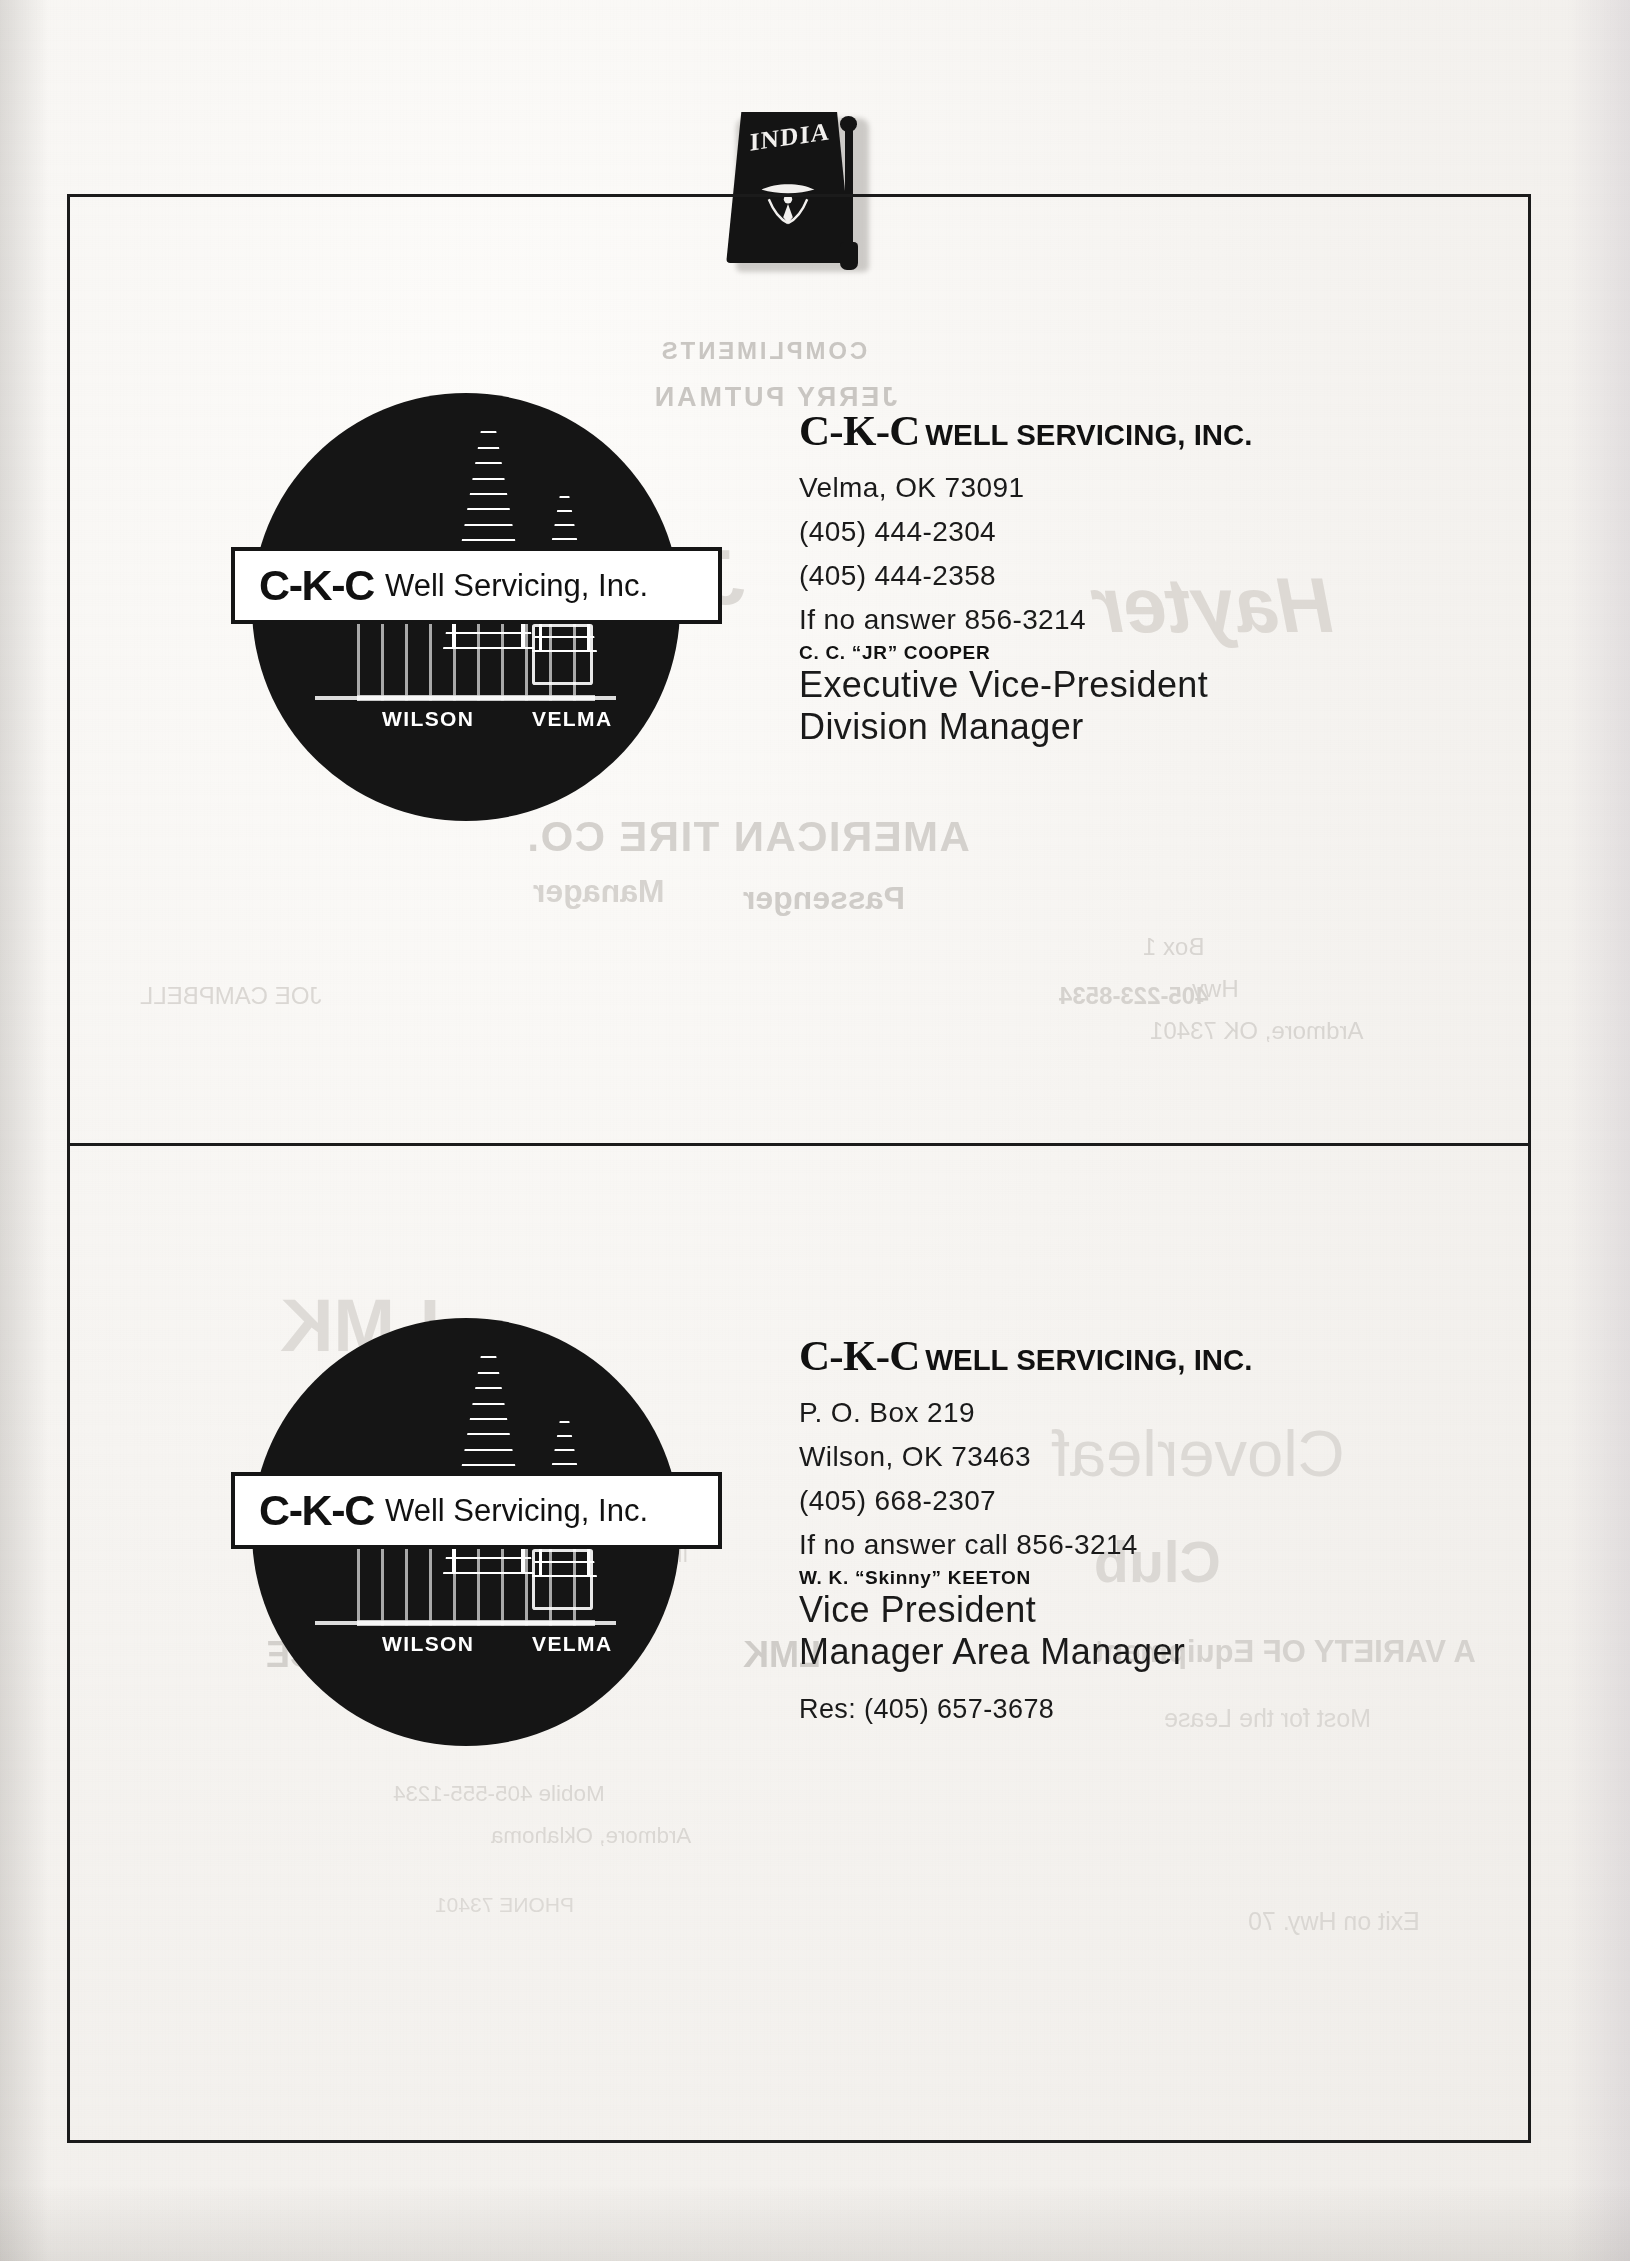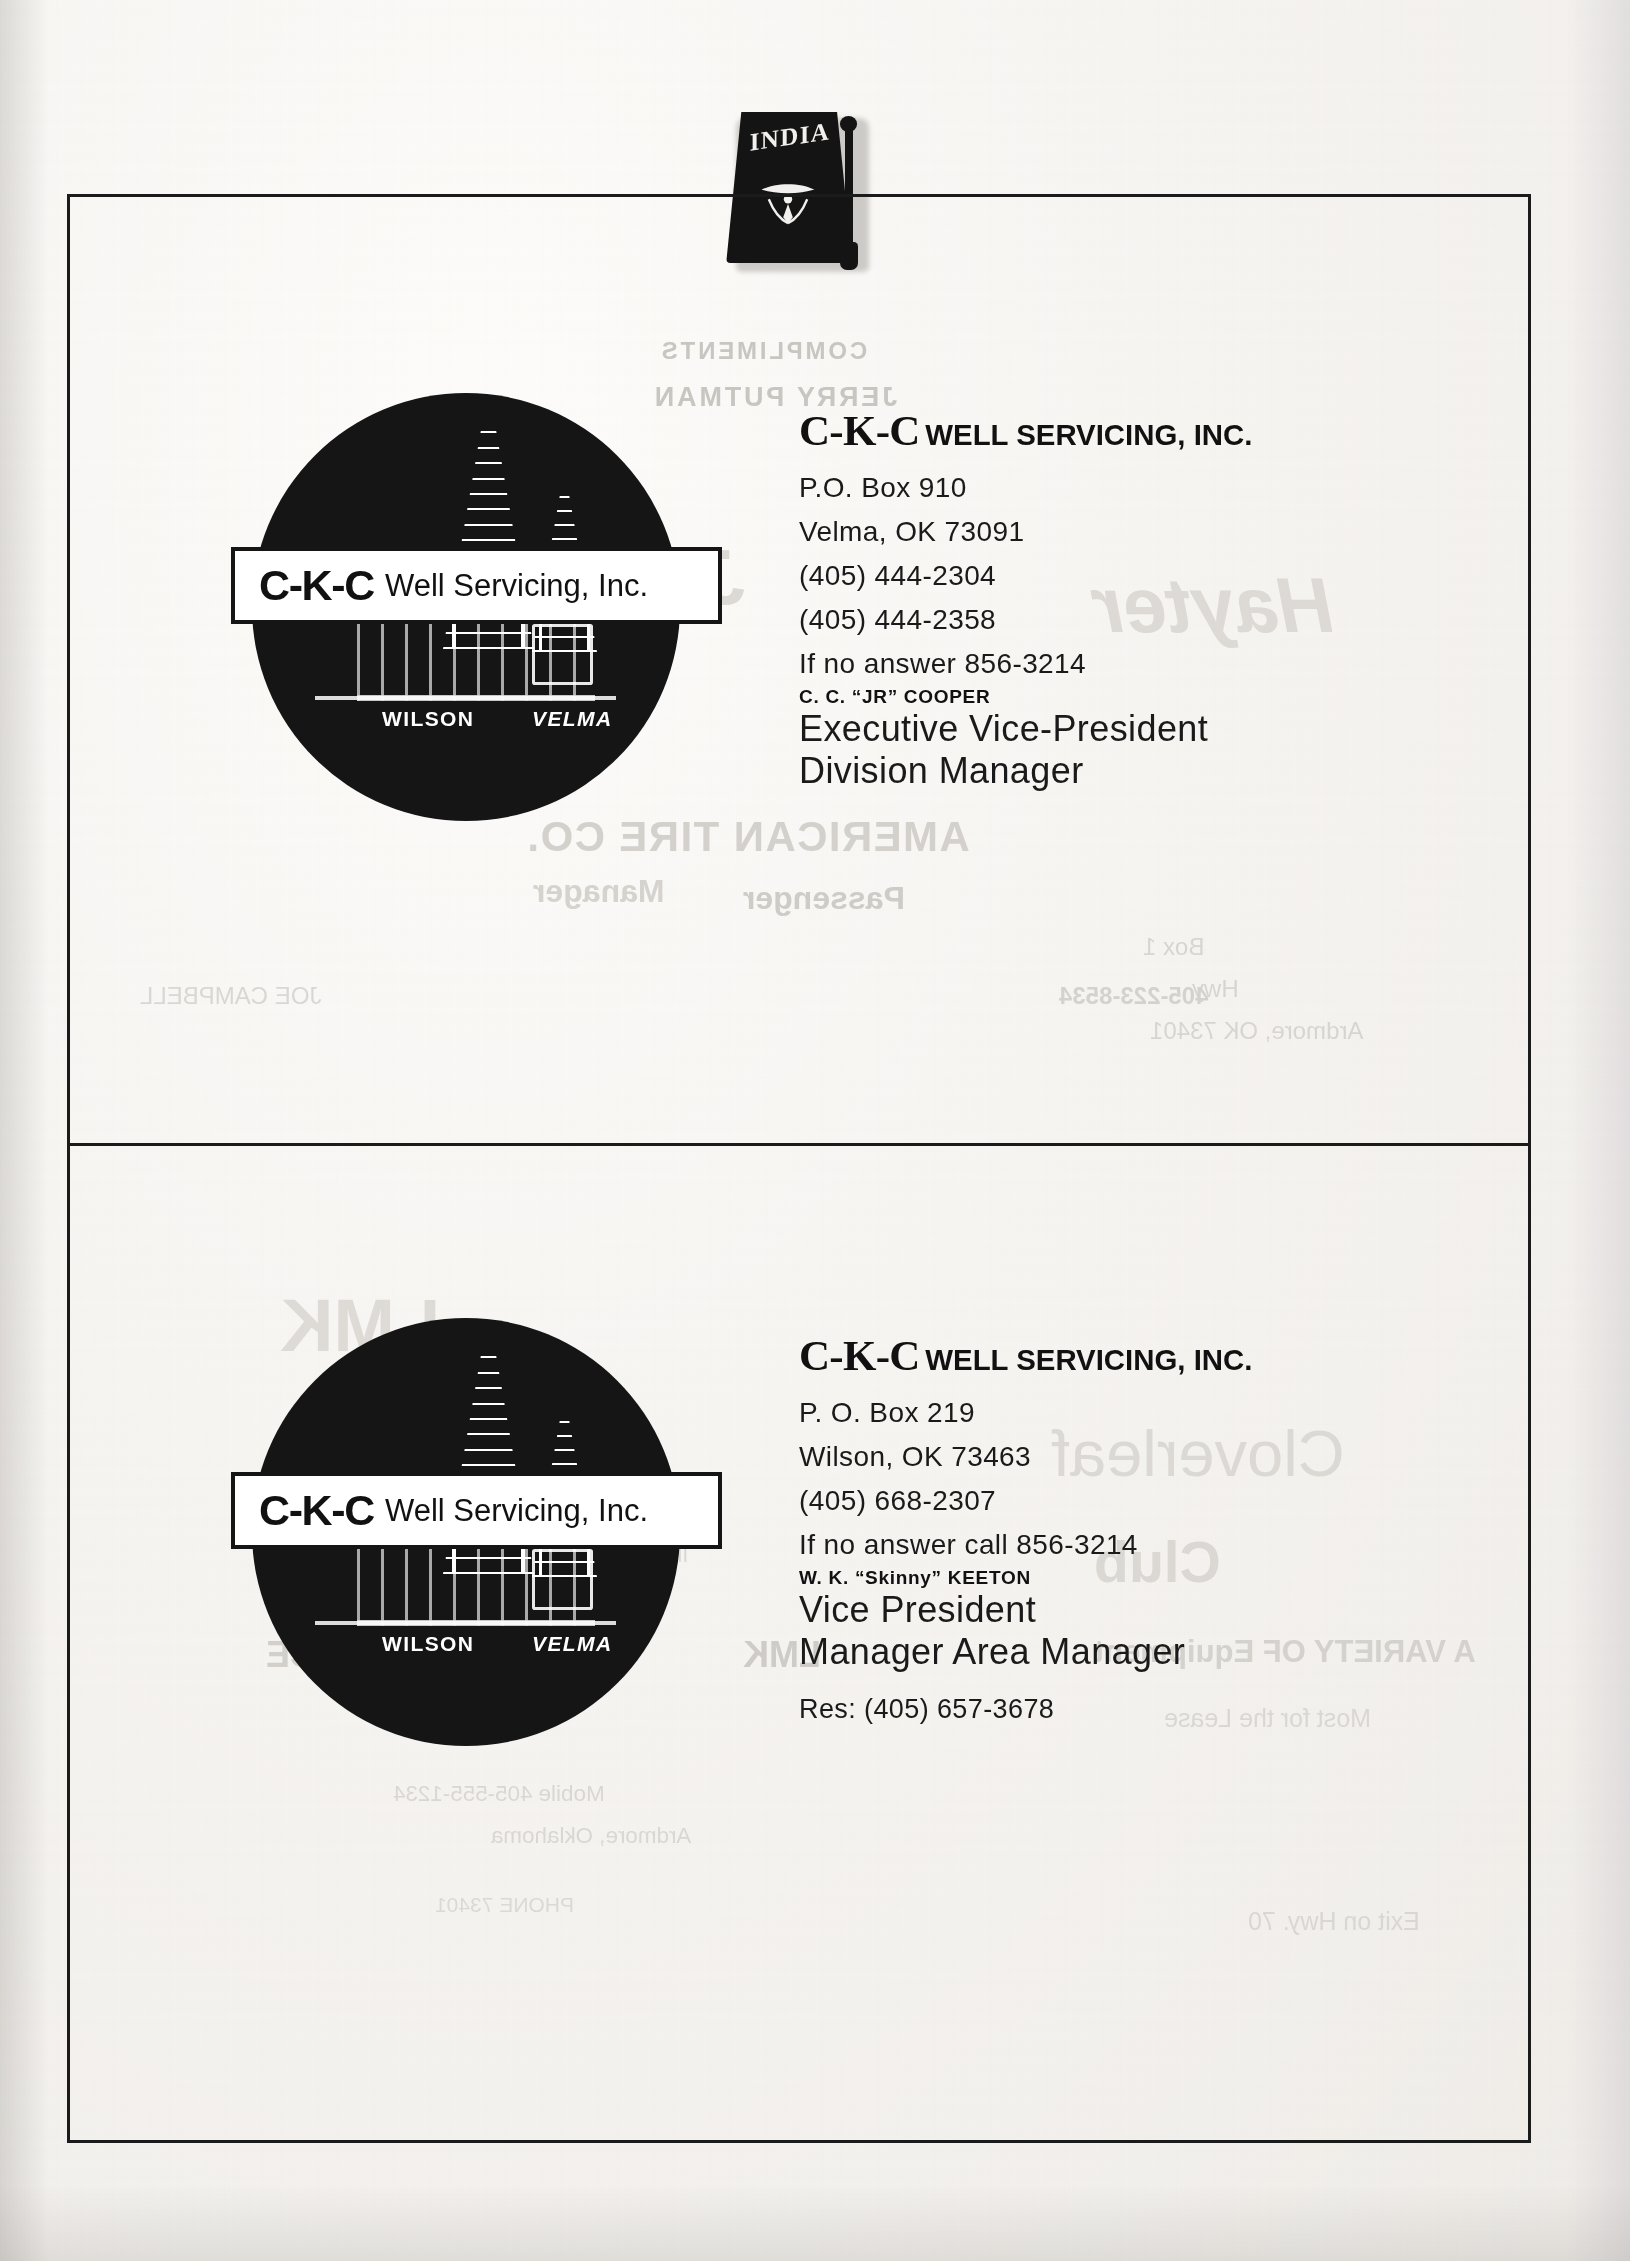--- a/index.html
+++ b/index.html
@@ -262,21 +262,21 @@
     font-family: "Liberation Sans", sans-serif;
   }
   .logo-city {
     position: absolute;
     font-size: 21px;
     font-weight: bold;
     color: #ffffff;
     letter-spacing: 1.4px;
   }
   .logo-city.left  { left: 130px; top: 314px; }
-  .logo-city.right { left: 280px; top: 314px; font-style: italic; }
+  .logo-city.right { left: 280px; top: 314px; }
 
   
   .ad-text {
     position: absolute;
     left: 659px;
     top: 12.6px;
     width: 673px;
     color: #111;
   }
   .company-line {
@@ -394,21 +394,20 @@
       <span class="banner-ckc">C-K-C</span>
       <span class="banner-rest">Well Servicing, Inc.</span>
     </div>
   </div>
 
   <div class="ad-text">
     <div class="company-line">
       <span class="company-ckc">C-K-C</span>
       <span class="company-rest">WELL SERVICING, INC.</span>
     </div>
-    <div class="addr-line">P.O. Box 910</div>
     <div class="addr-line">Velma, OK 73091</div>
     <div class="addr-line">(405) 444-2304</div>
     <div class="addr-line">(405) 444-2358</div>
     <div class="addr-line">If no answer 856-3214</div>
 
     <div class="person-name">C. C. “JR” COOPER</div>
     <div class="person-title">Executive Vice-President</div>
     <div class="person-title">Division Manager</div>
   </div>
 </div>

